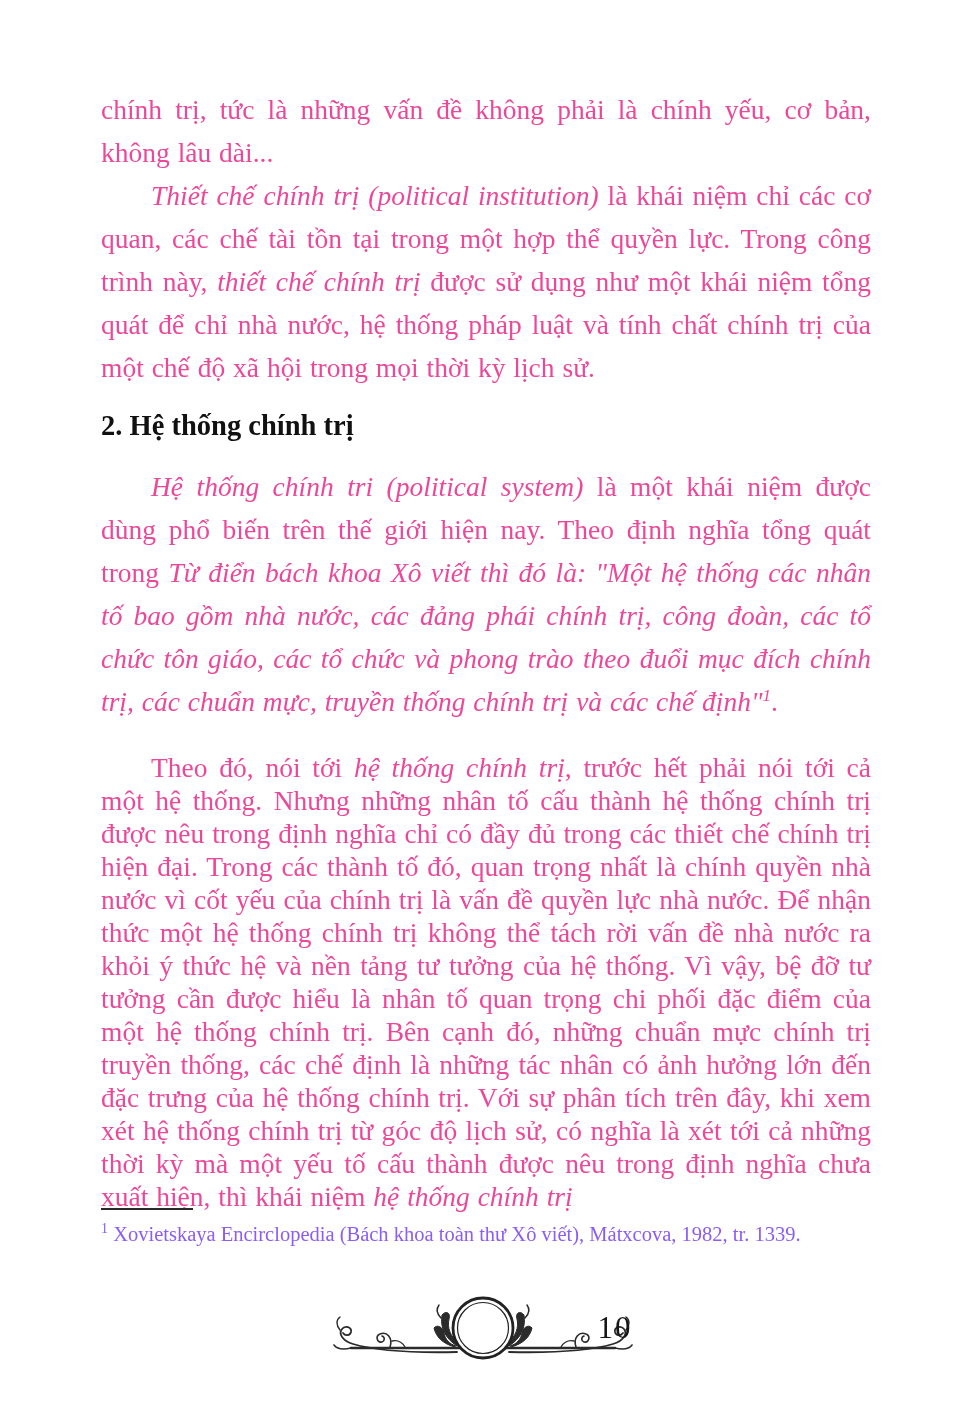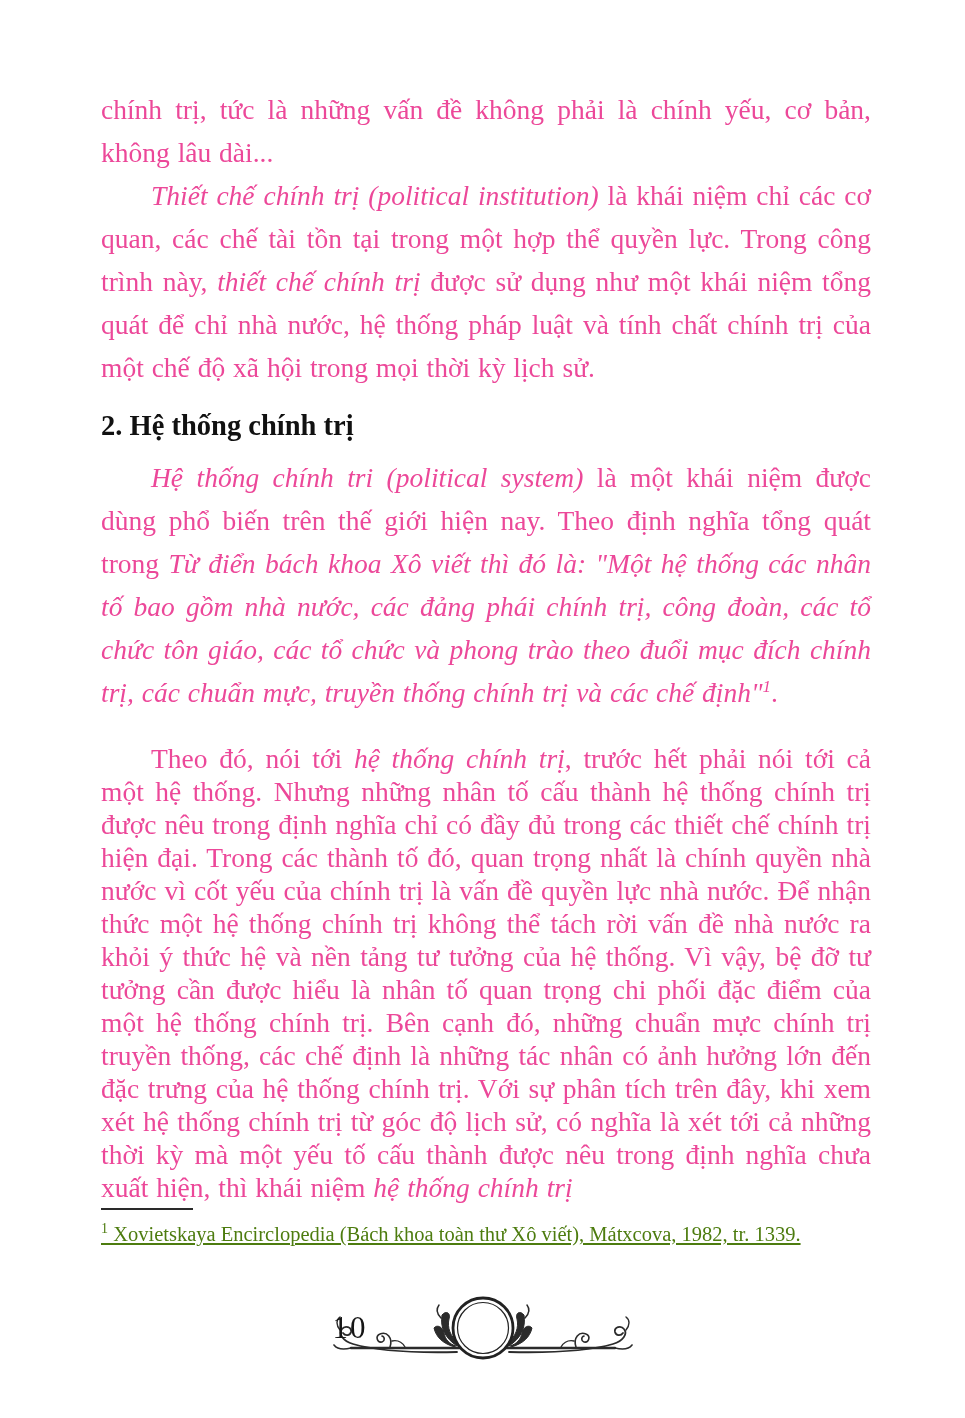--- a/index.html
+++ b/index.html
@@ -34,55 +34,54 @@
   .it { font-style: italic; }
   sup {
     font-size: 17px;
     line-height: 0;
     vertical-align: super;
   }
   .heading {
     font-size: 28.5px;
     font-weight: bold;
     margin-top: 21px;
-    margin-bottom: 14px;
+    margin-bottom: 23px;
     color: #111111;
   }
   .footnote-block {
     position: absolute;
     left: 101px;
     top: 1208px;
     width: 770px;
   }
   .footnote-rule {
     width: 92px;
     border-top: 2px solid #2a2a2a;
     margin-bottom: 11px;
   }
   .footnote-text {
     font-size: 20.5px;
     line-height: 26px;
-    color: #4d7c0f;
-    text-decoration: underline;
+    color: #8b5cf6;
   }
   .footnote-text sup { font-size: 14px; }
   .ornament {
     position: absolute;
     left: 50%;
     top: 1284px;
     transform: translateX(-50%);
     width: 300px;
     height: 92px;
   }
   .ornament svg { display: block; }
   .page-number {
     position: absolute;
     left: 0; top: 26px;
     width: 100%;
-    text-align: left;
+    text-align: right;
     font-size: 31px;
     color: #151515;
     letter-spacing: 2px;
   }
 </style>
 </head>
 <body>
 
 <div class="page">
 

